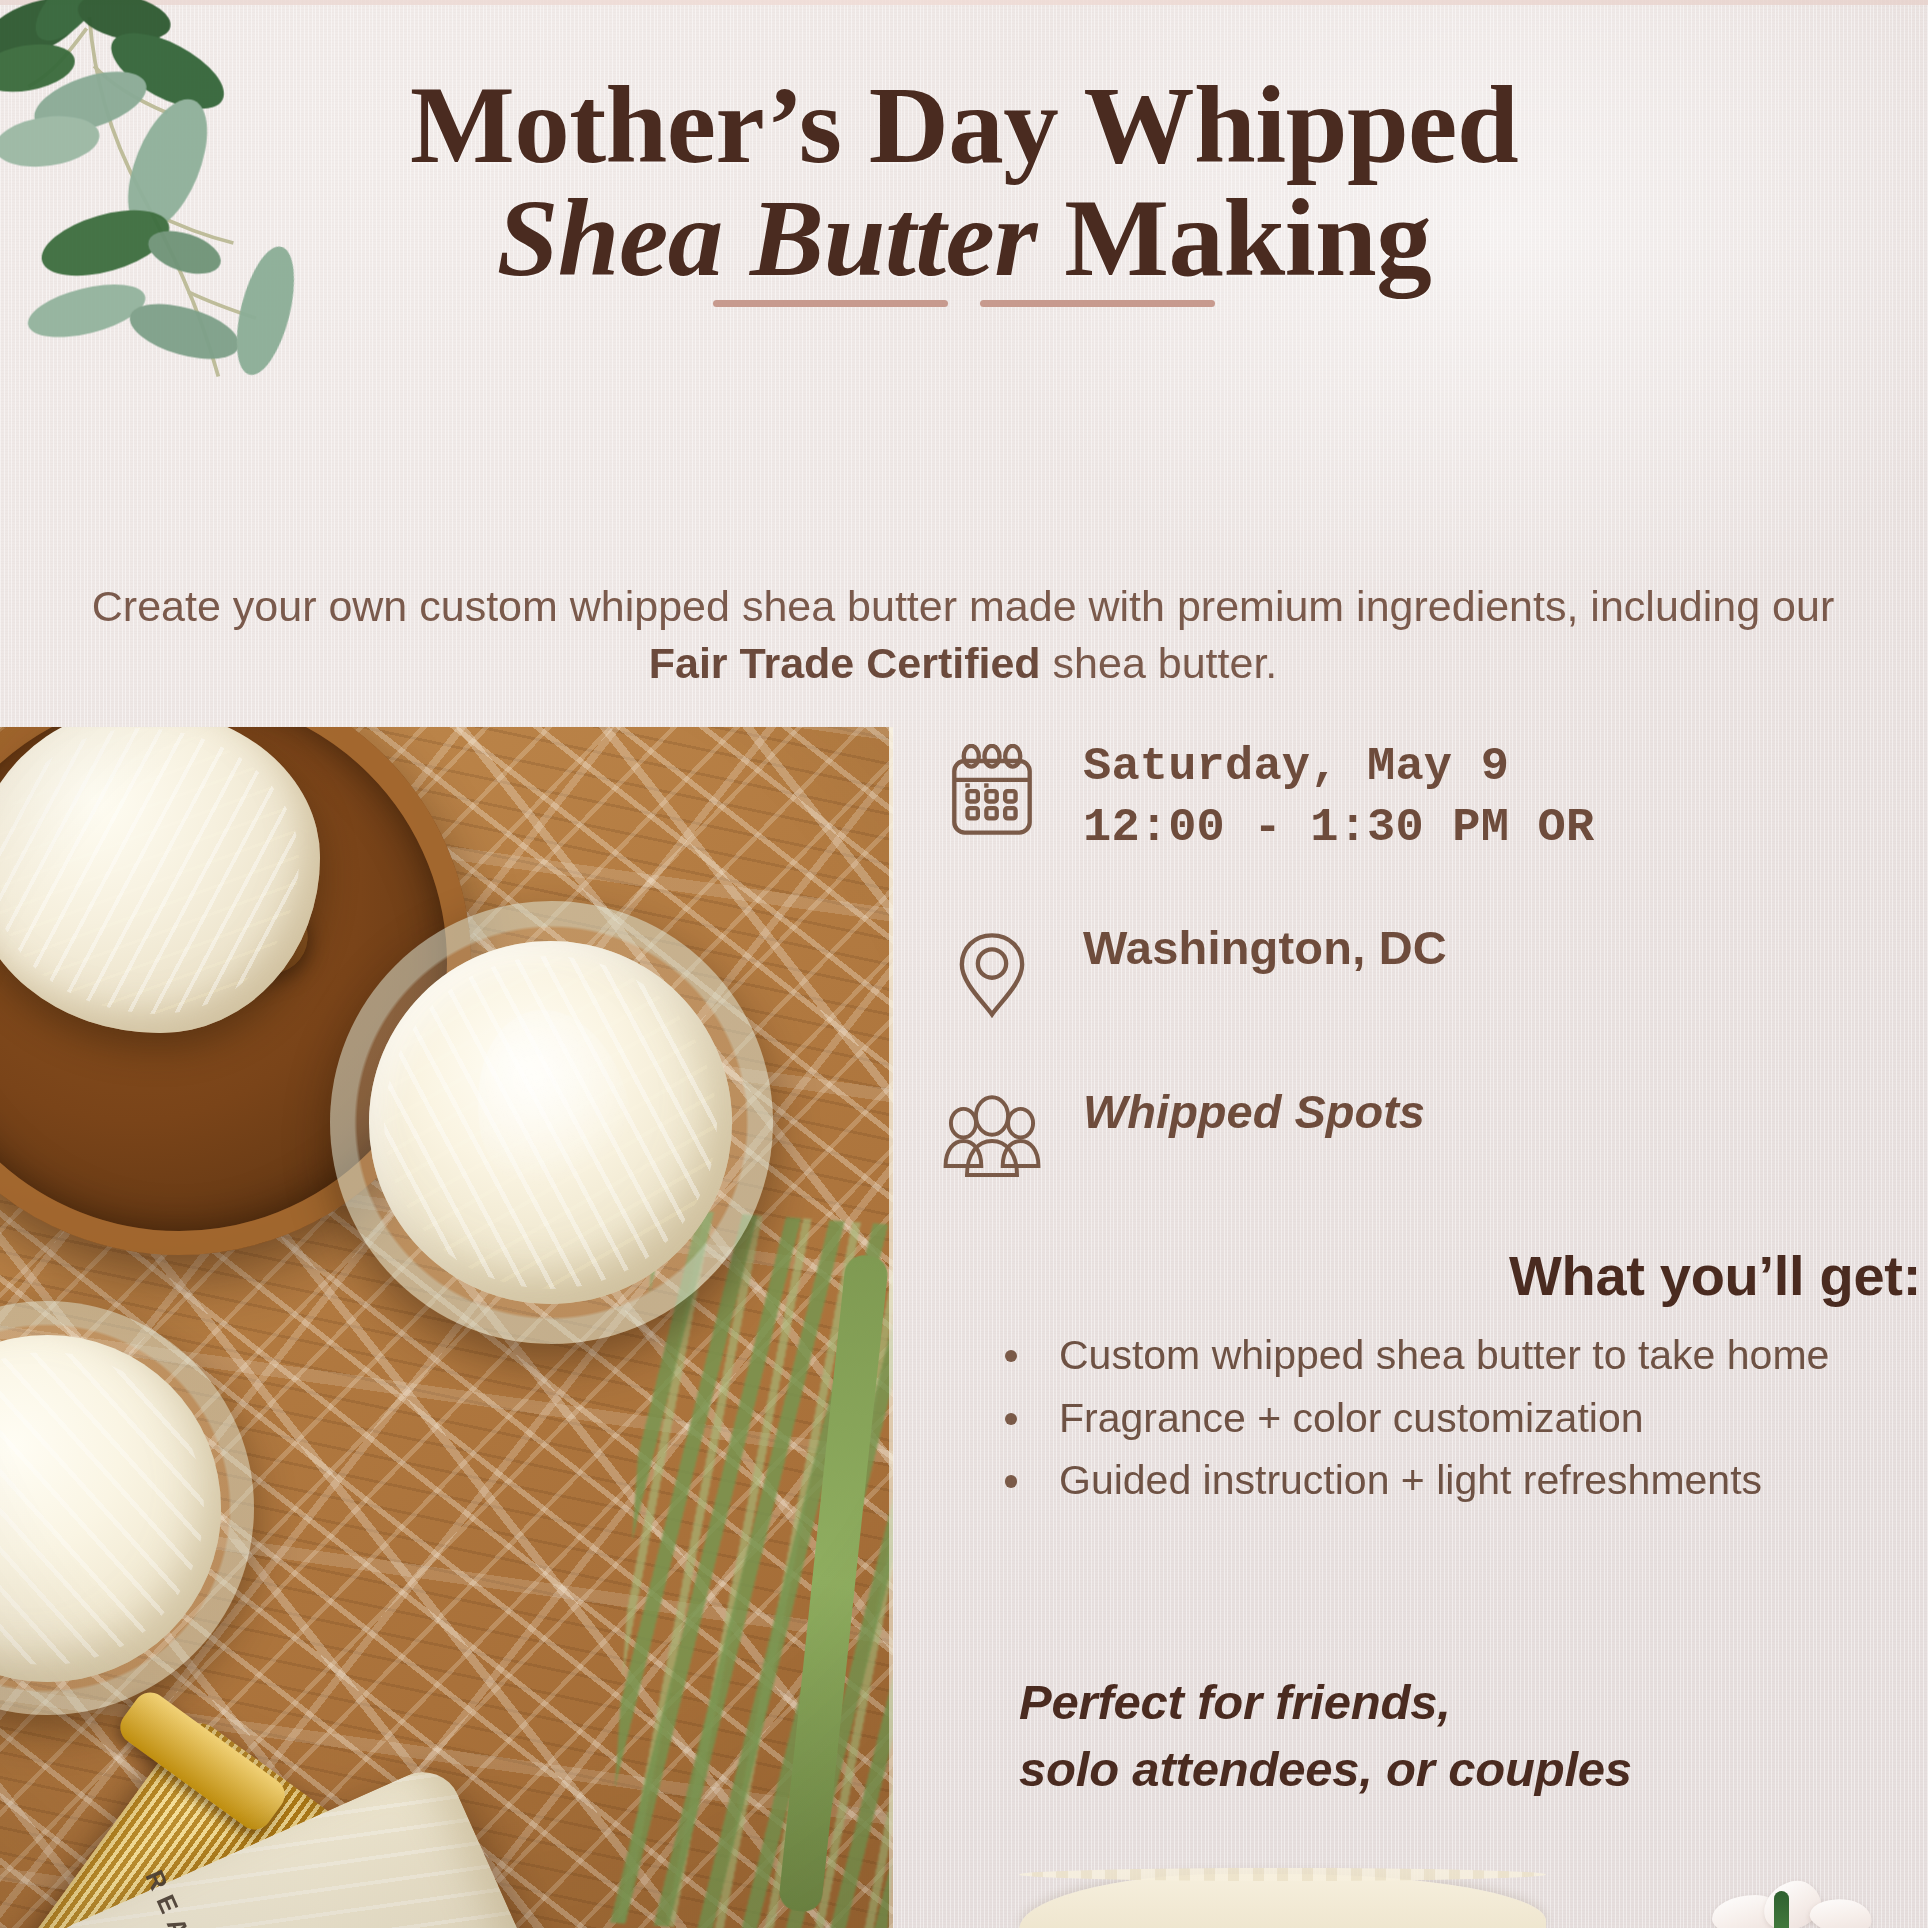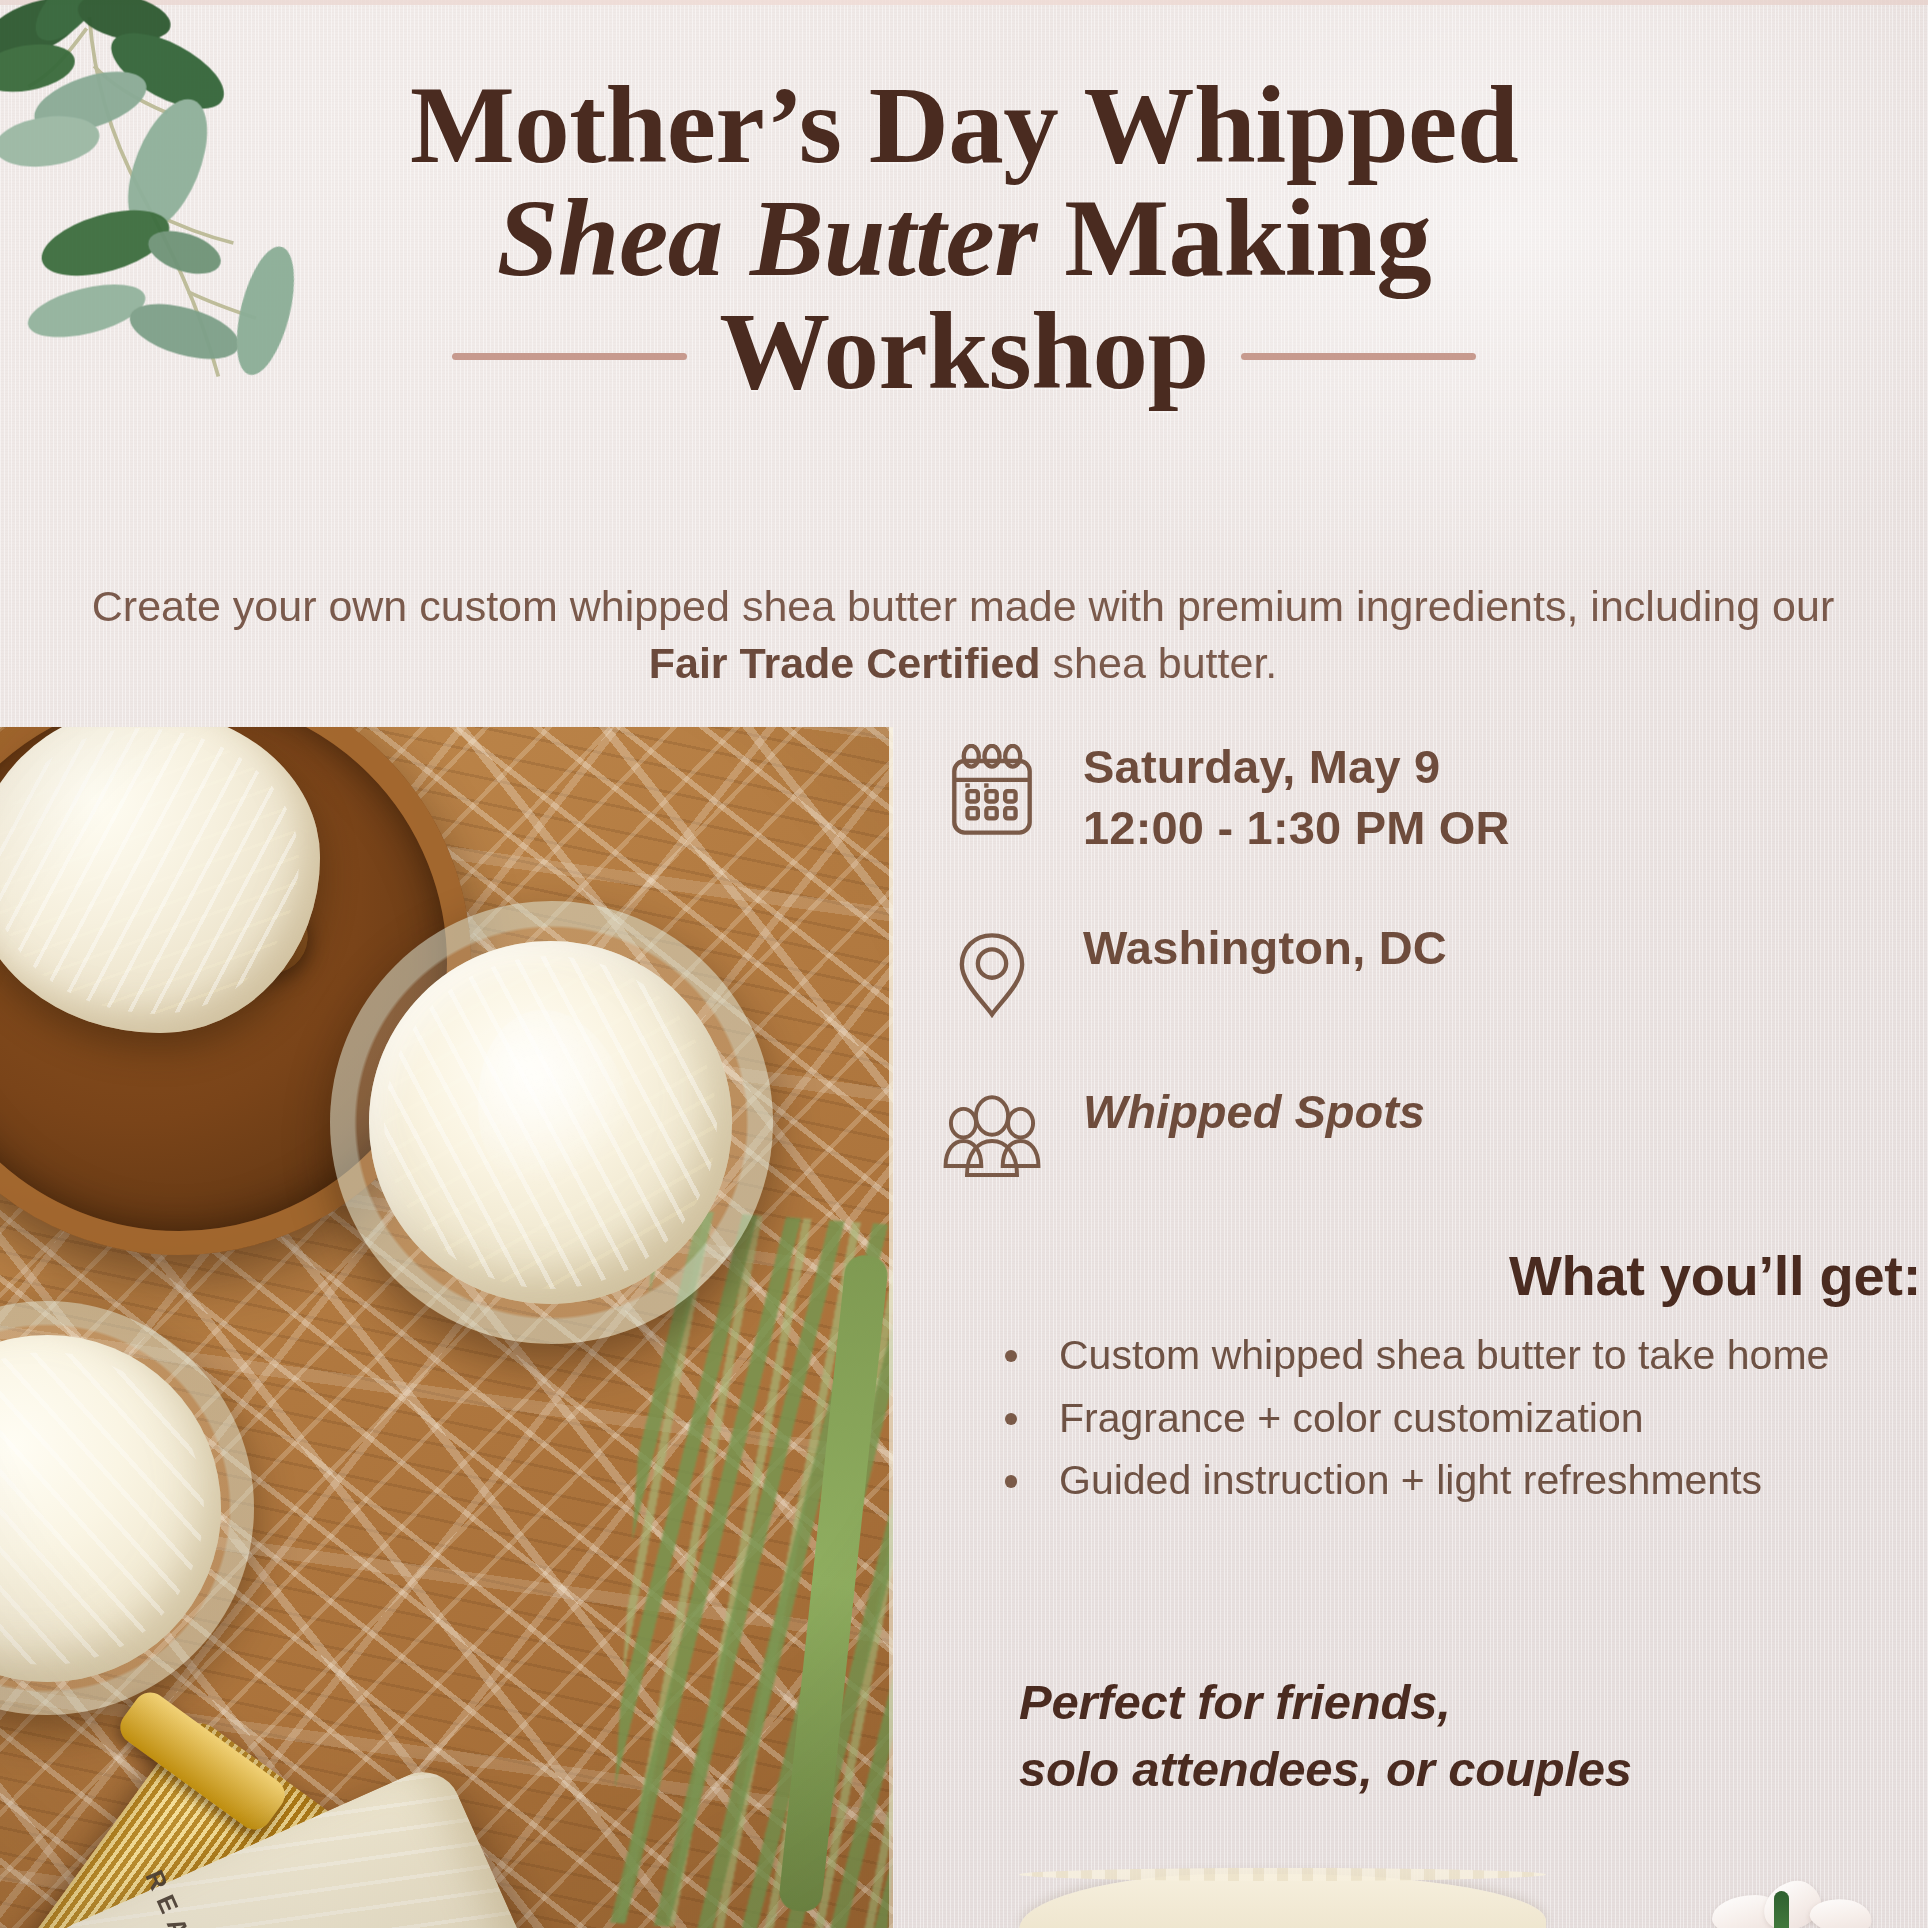--- a/index.html
+++ b/index.html
@@ -255,21 +255,21 @@
   .details{ position:absolute; left:942px; top:727px; width:942px; }
   .det-row{ display:flex; align-items:flex-start; gap:41px; margin-bottom:9.4px; }
   .det-icon{ flex:0 0 auto; width:100px; display:flex; justify-content:center; padding-top:7.5px; }
   .det-text{ flex:1 1 auto; color:#6b4a3a; }
   .det-strong{
     font-size:47px; font-weight:700; line-height:1.30; color:#6e4c3c;
     letter-spacing:0.2px;
   }
   .det-ital{ font-size:47px; font-weight:700; font-style:italic; color:#6e4c3c; }
 
-  .row-date{ margin-top:9.4px; }
+  .row-date{ margin-top:9.4px;font-family:Liberation Mono, monospace; }
   .row-loc{ margin-top:58px; }
   .row-spots{ margin-top:62px; }
 
   
   .wyg{
     position:absolute; left:979px; top:1243px; width:942px;
   }
   .wyg-title{
     color:#4a2b20; font-size:56px; font-weight:700; margin-left:41px; margin-bottom:21px;
     letter-spacing:-0.3px;
@@ -360,21 +360,20 @@
       <ellipse cx="282" cy="330" rx="26" ry="70" fill="#8cae97" transform="rotate(14 282 330)"></ellipse>
     </g>
   </svg>
 </div>
 
 <div class="headline">
   <span class="h-line h-line-1">Mother’s Day Whipped</span>
   <span class="h-line h-line-2"><span class="em">Shea Butter</span><span> Making</span></span>
   <span class="h-line h-line-3">
     <i class="rule left"></i>
-    <span>Workshop</span>
     <i class="rule right"></i>
   </span>
 </div>
 
 <p class="subtitle"><span>Create your own custom whipped shea butter made with premium ingredients, including our </span><b>Fair Trade Certified</b><span> shea butter.</span></p>
 
 <div class="photo">
   <div class="photo-inner">
     <div class="wood"></div>
     <div class="weave"></div>

